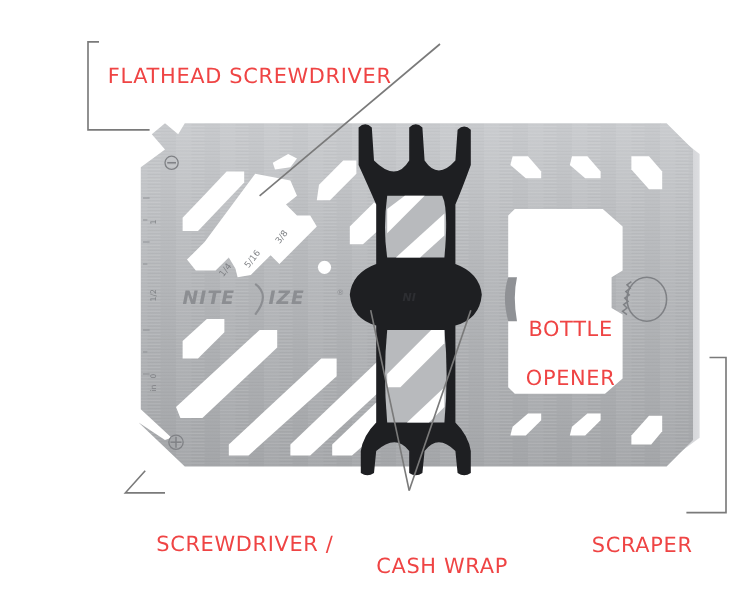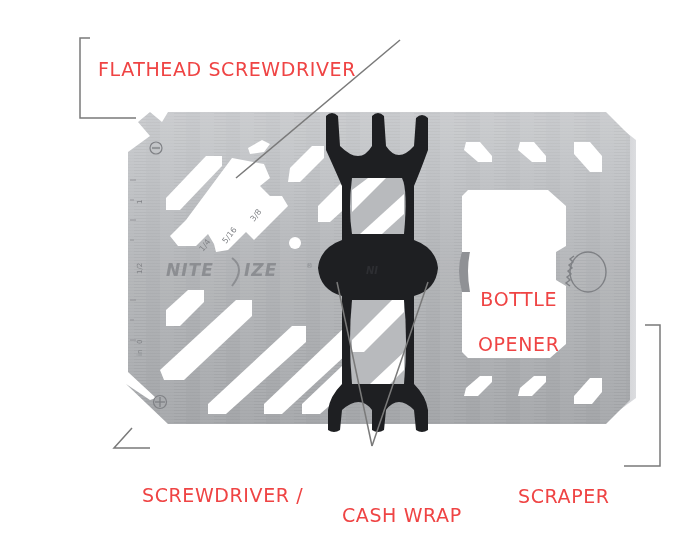--- a/index.html
+++ b/index.html
@@ -163,17 +163,17 @@
   <div class="label" style="left:142px; top:458px;">
     <span>SCREWDRIVER /</span>
     
   </div>
 
   <div class="label" style="left:342px; top:478px;">
     <span>CASH WRAP</span>
     
   </div>
 
-  <div class="label" style="left:518px; top:459px;">
+  <div class="label" style="left:538px; top:459px;">
     <span>SCRAPER</span>
   </div>
 
 </div>
 
 </body></html>

